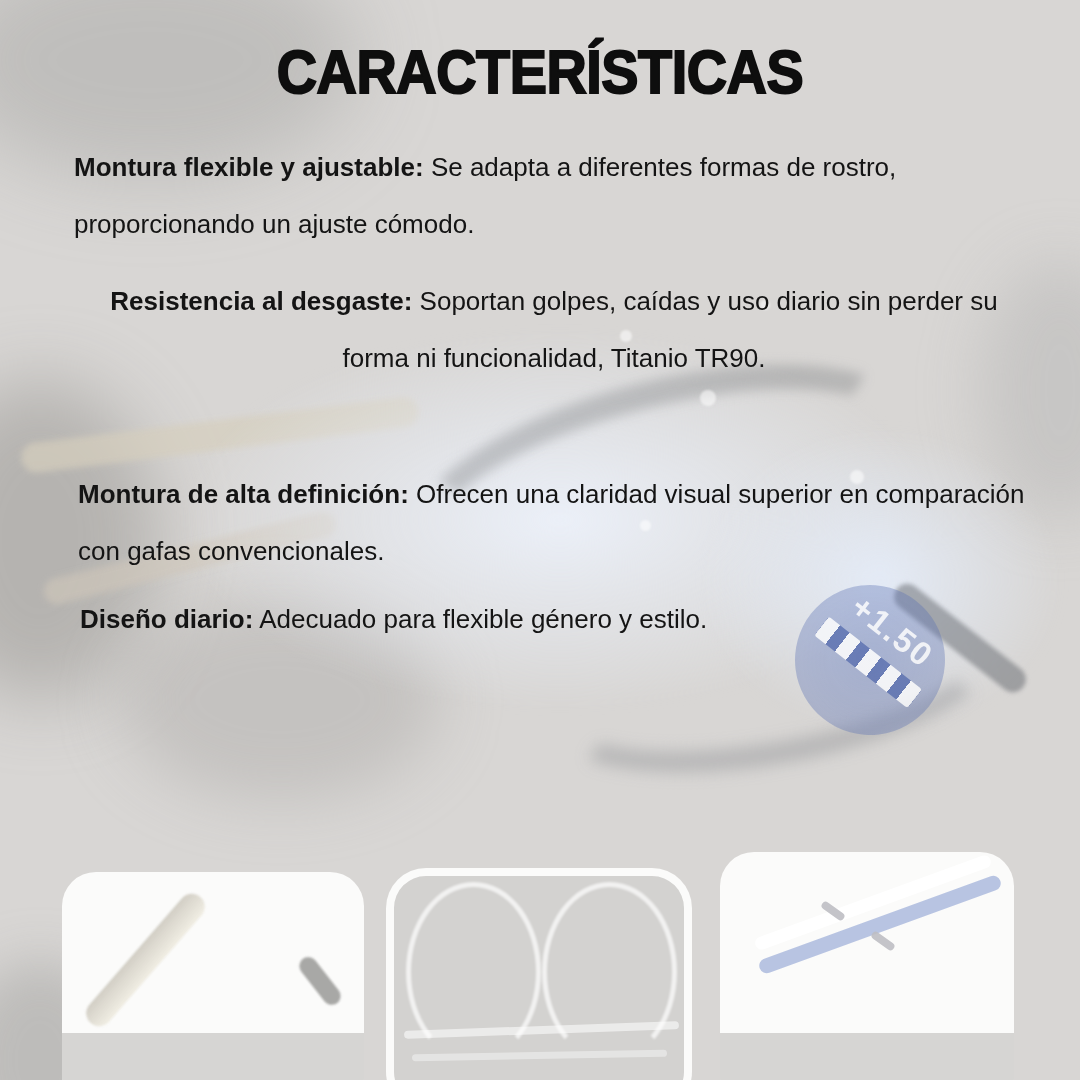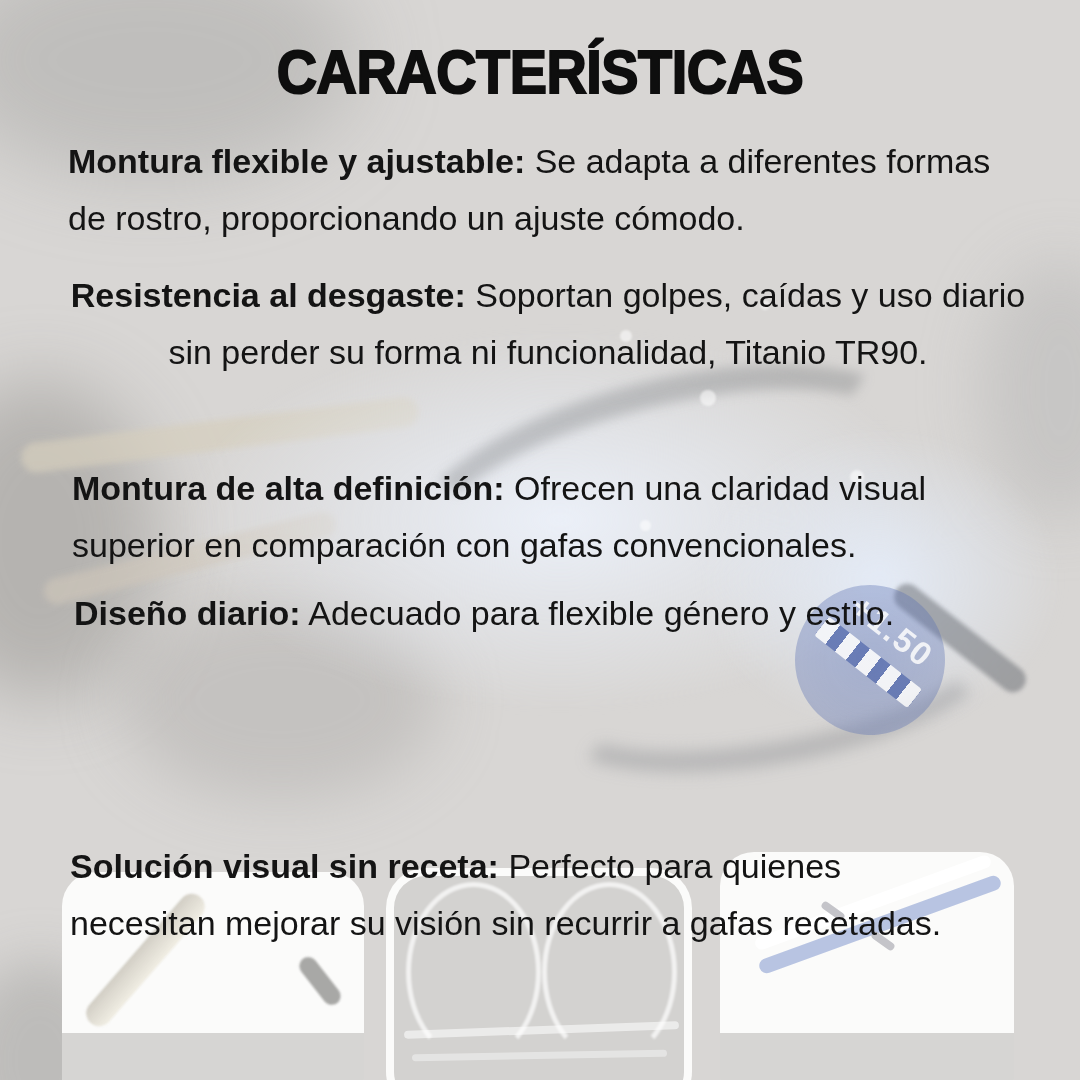--- a/index.html
+++ b/index.html
@@ -78,22 +78,22 @@
       background:rgba(190,190,195,0.9);transform:rotate(35deg);}
   
   .title{
     position:absolute;z-index:3;left:0;top:36px;width:100%;margin:0;text-align:center;
     color:var(--title,#0e0e0e);font-size:62px;font-weight:700;letter-spacing:-0.5px;
     -webkit-text-stroke:2px var(--title,#0e0e0e);
     transform:scaleX(0.9);transform-origin:50% 50%;
   }
   .features{position:absolute;z-index:4;inset:0;}
   .feature{
-    position:absolute;margin:6px;color:var(--text,#141414);
-    font-size:34px;line-height:57px;font-weight:400;
+    position:absolute;margin:12px;color:var(--text,#141414);
+    font-size:26px;line-height:57px;font-weight:400;
   }
   .feature .lead{font-weight:700;}
   .f1{left:62px;top:127px;width:940px;}
   .f2{left:62px;top:261px;width:960px;text-align:center;}
   .f3{left:66px;top:454px;width:980px;}
   .f4{left:68px;top:579px;width:880px;}
   .f5{left:68px;top:717px;width:990px;}
   .f6{left:64px;top:832px;width:910px;}
 </style>
 </head>
@@ -146,16 +146,15 @@
     </div>
   </div>
 
   <h1 class="title">CARACTERÍSTICAS</h1>
 
   <section class="features">
     <p class="feature f1"><b class="lead">Montura flexible y ajustable:</b> <span>Se adapta a diferentes formas de rostro, proporcionando un ajuste cómodo.</span></p>
     <p class="feature f2"><b class="lead">Resistencia al desgaste:</b> <span>Soportan golpes, caídas y uso diario sin perder su forma ni funcionalidad, Titanio TR90.</span></p>
     <p class="feature f3"><b class="lead">Montura de alta definición:</b> <span>Ofrecen una claridad visual superior en comparación con gafas convencionales.</span></p>
     <p class="feature f4"><b class="lead">Diseño diario:</b> <span>Adecuado para flexible género y estilo.</span></p>
-    <p class="feature f6"><b class="lead">Solución visual sin receta:</b> <span>Perfecto para quienes necesitan mejorar su visión sin recurrir a gafas recetadas.</span></p>
   </section>
 
 </div>
 
 </body></html>

